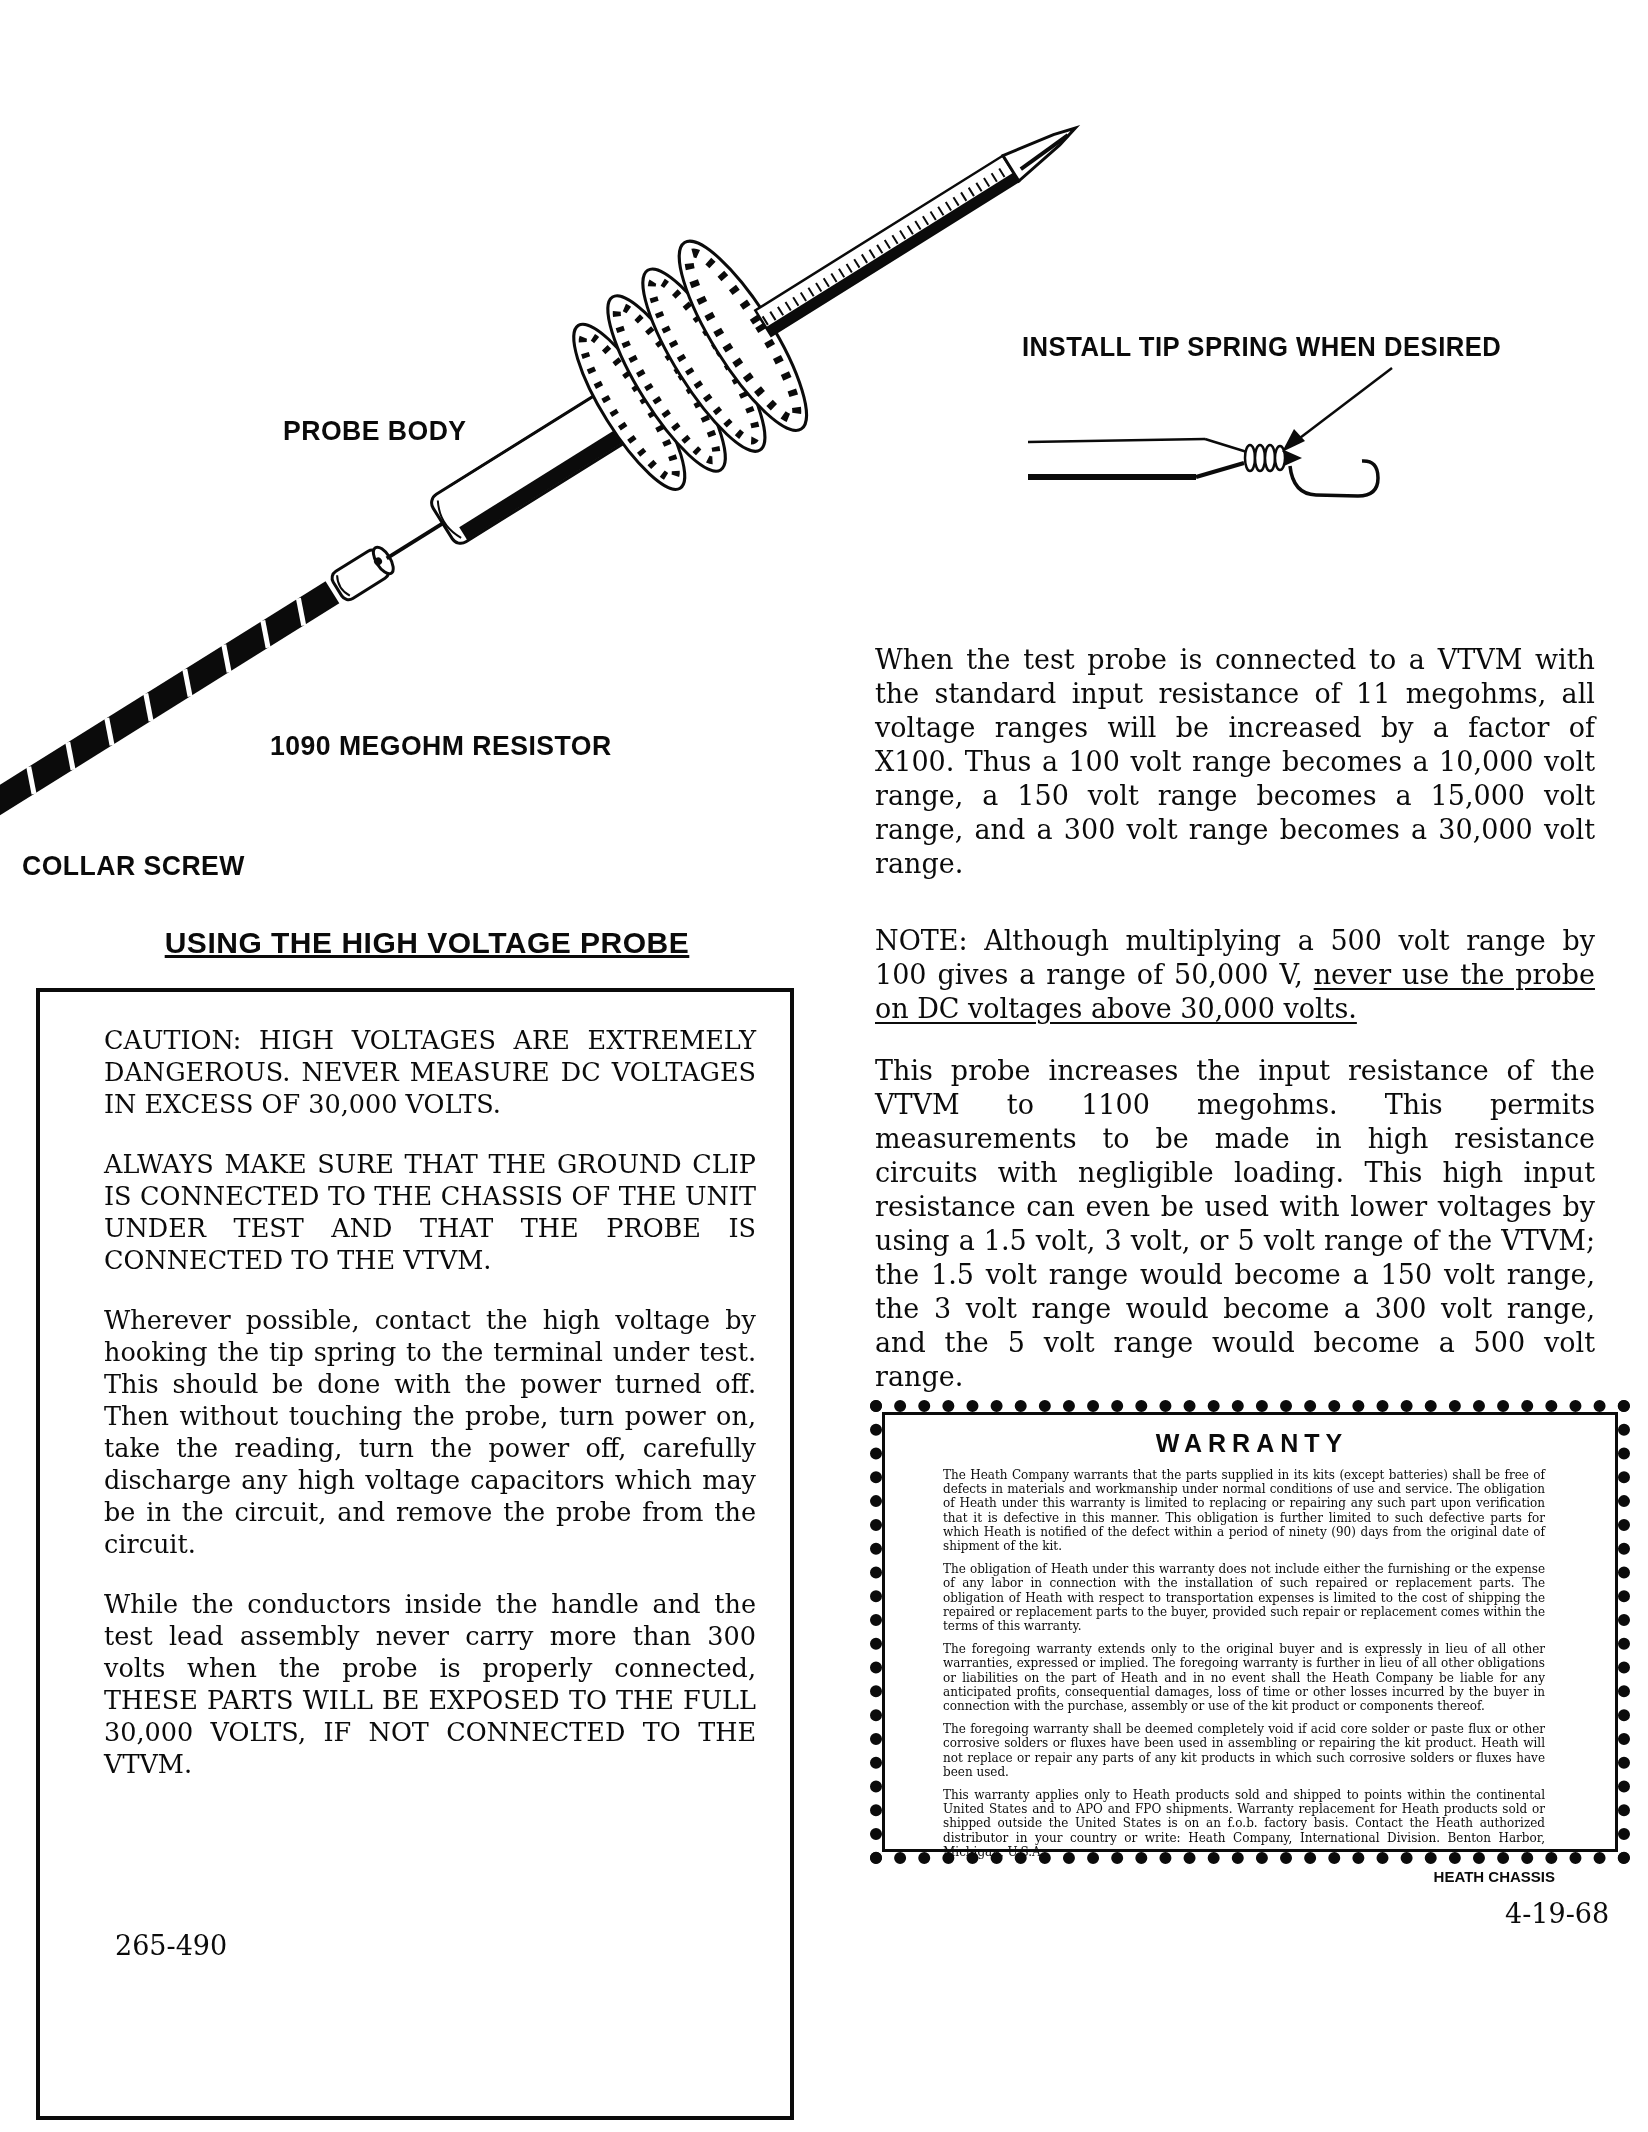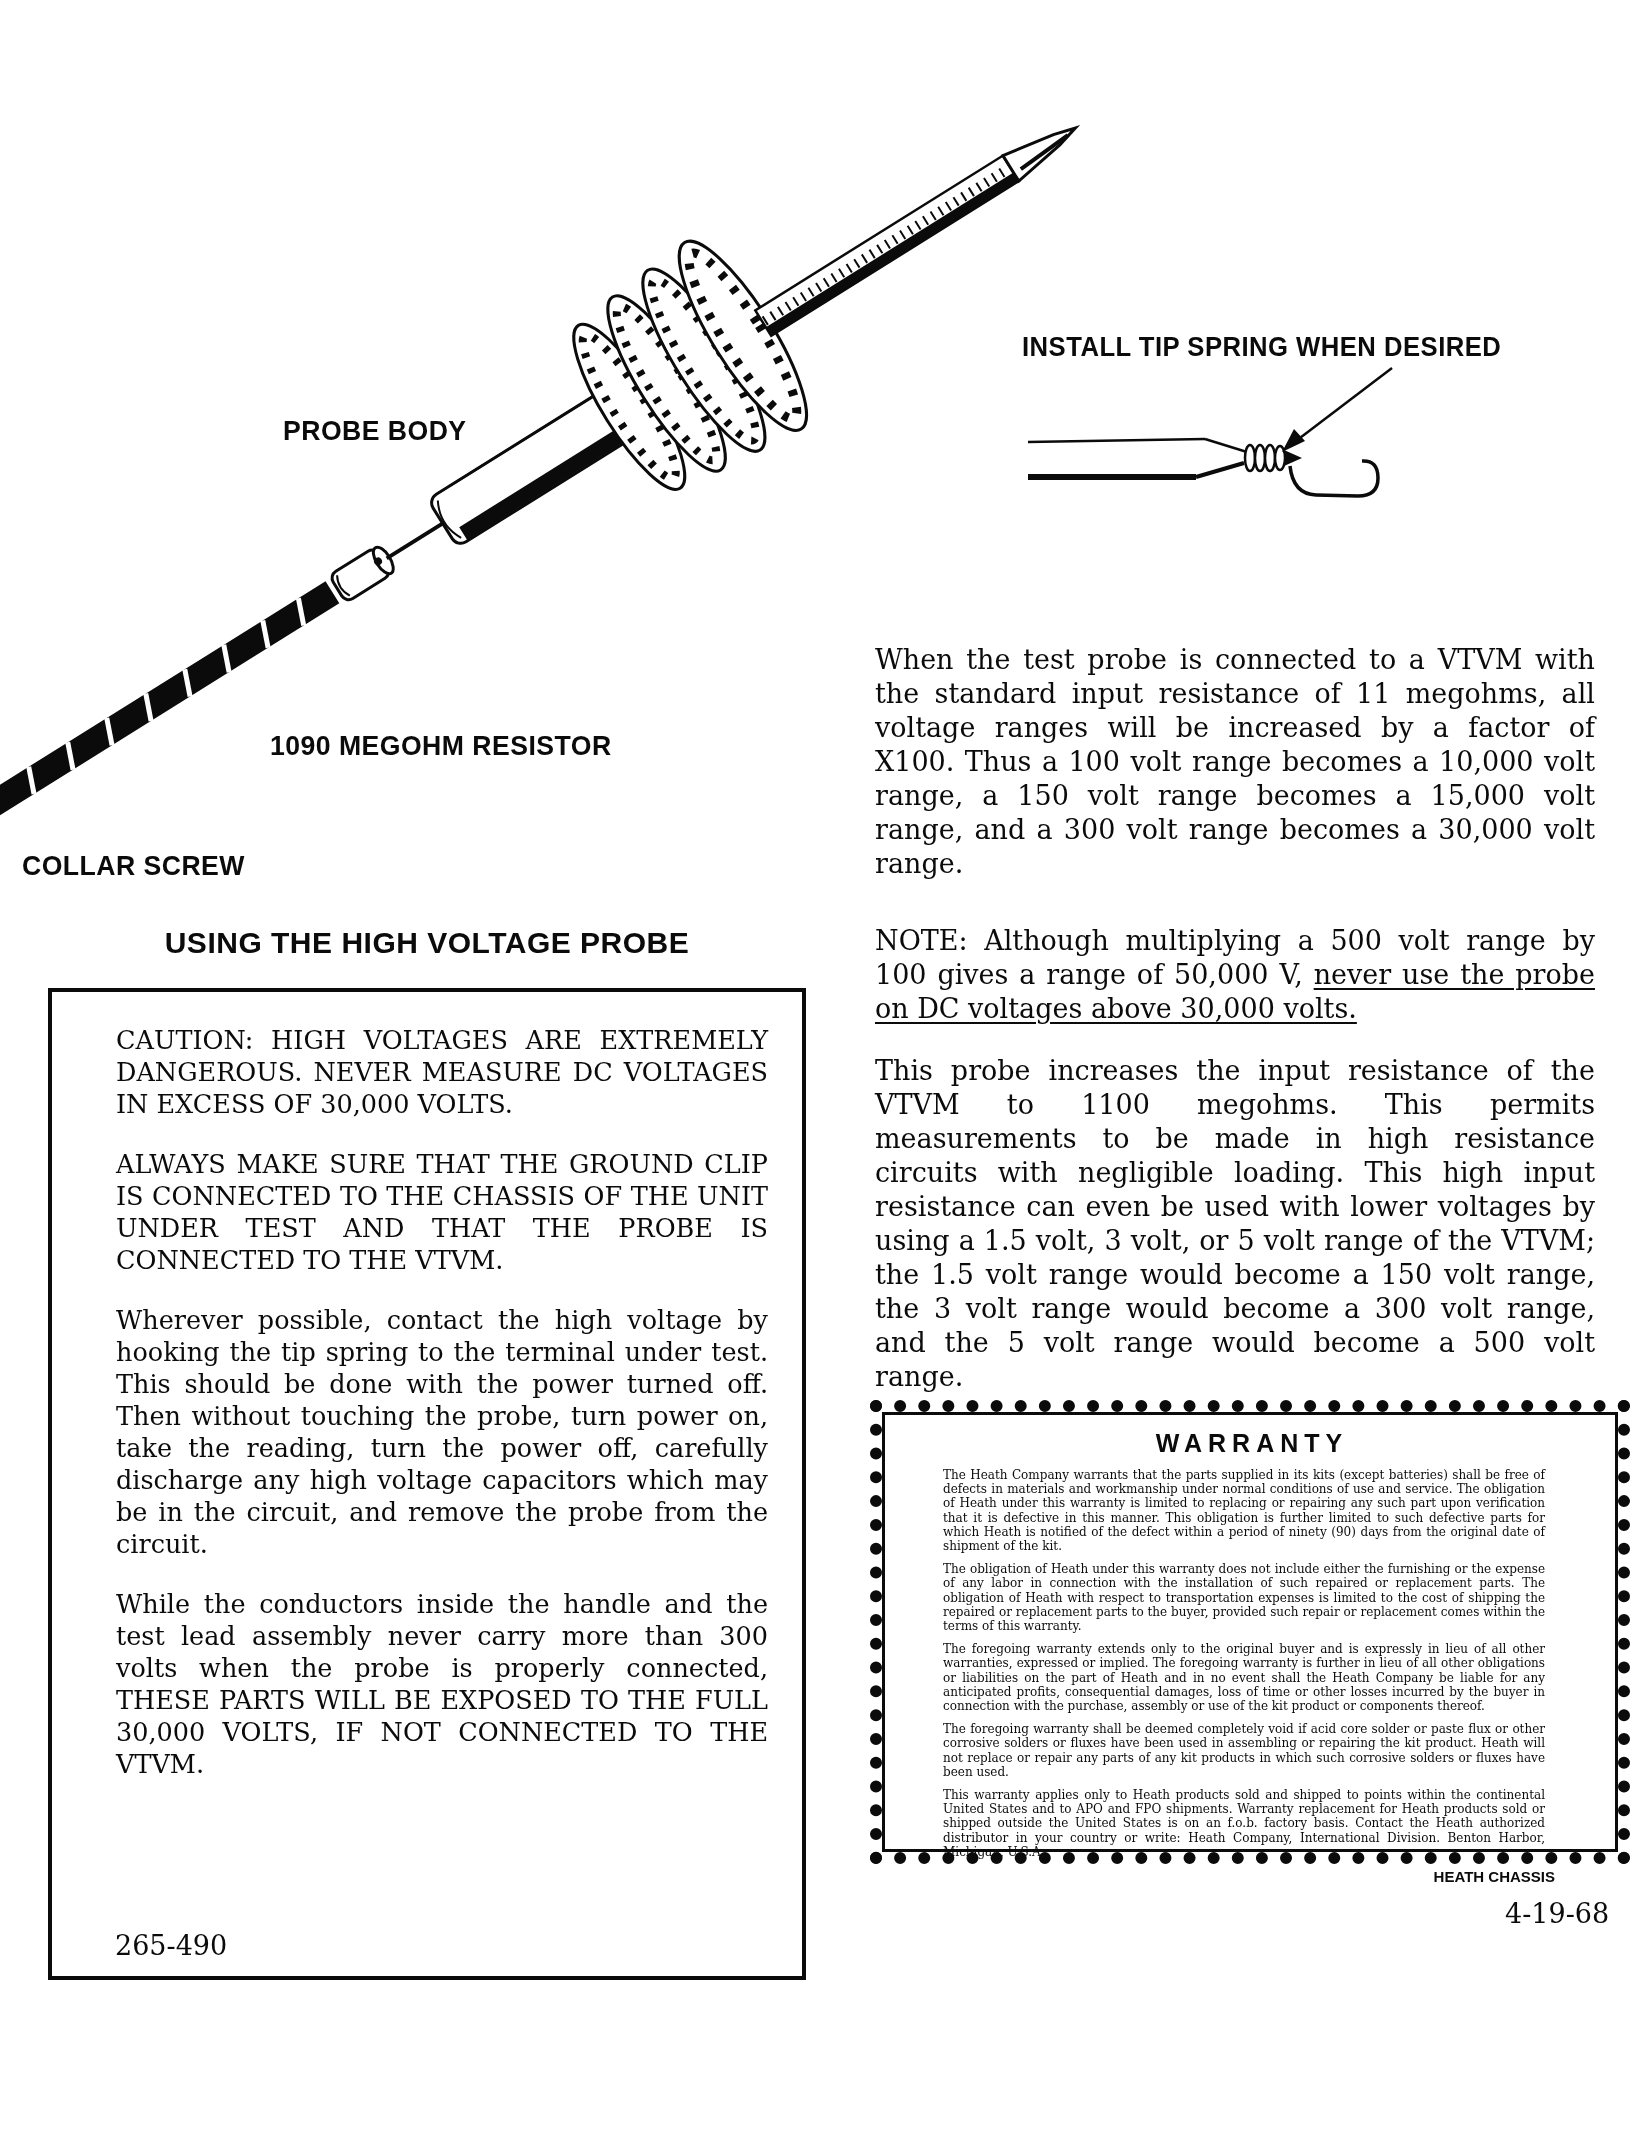--- a/index.html
+++ b/index.html
@@ -24,24 +24,25 @@
   }
   #section-heading{
     position:absolute;
     left:48px;top:926px;width:758px;
     text-align:center;
     font-family:"Liberation Sans", sans-serif;
     font-weight:bold;
     font-size:30px;
     letter-spacing:0.5px;
     color:#0b0b0b;
+    text-decoration:underline;
   }
   #caution-box{
     position:absolute;
-    left:48px;top:988px;width:758px;height:992px;
+    left:36px;top:988px;width:758px;height:1132px;
     border:4px solid #0b0b0b;
     box-sizing:border-box;
     padding:32px 34px 0 64px;
   }
   #caution-box p{
     margin:0 0 28px 0;
     font-size:25.5px;
     line-height:32px;
     text-align:justify;
   }

